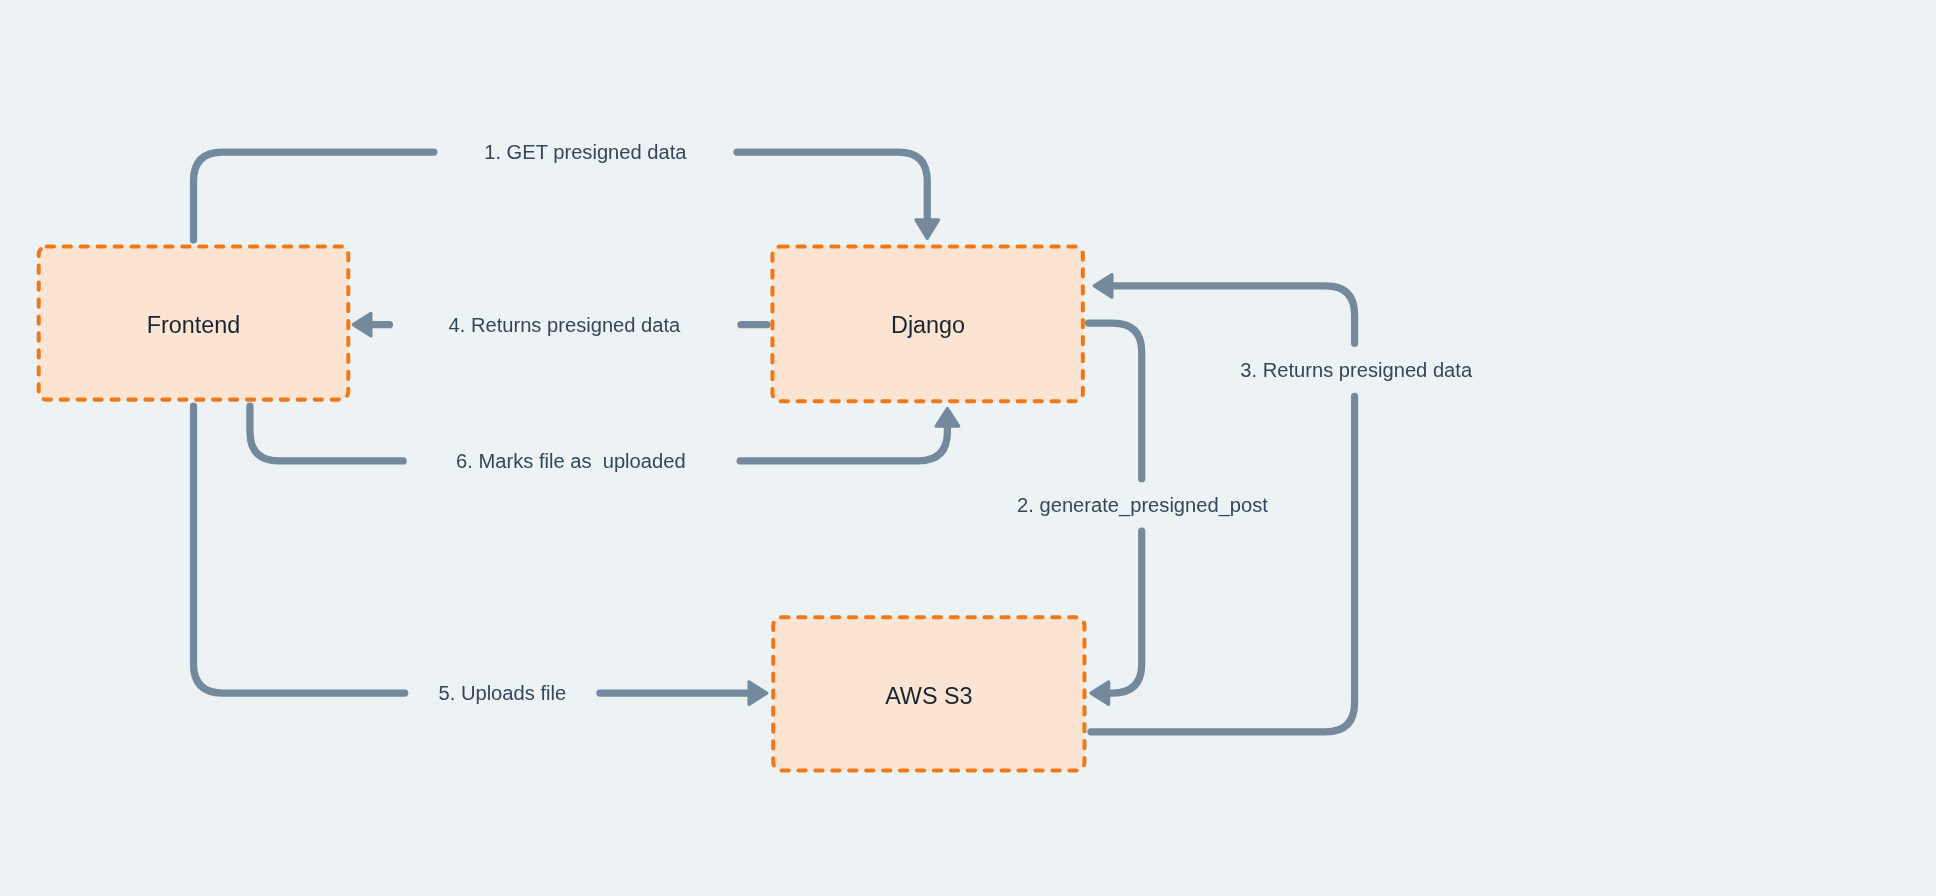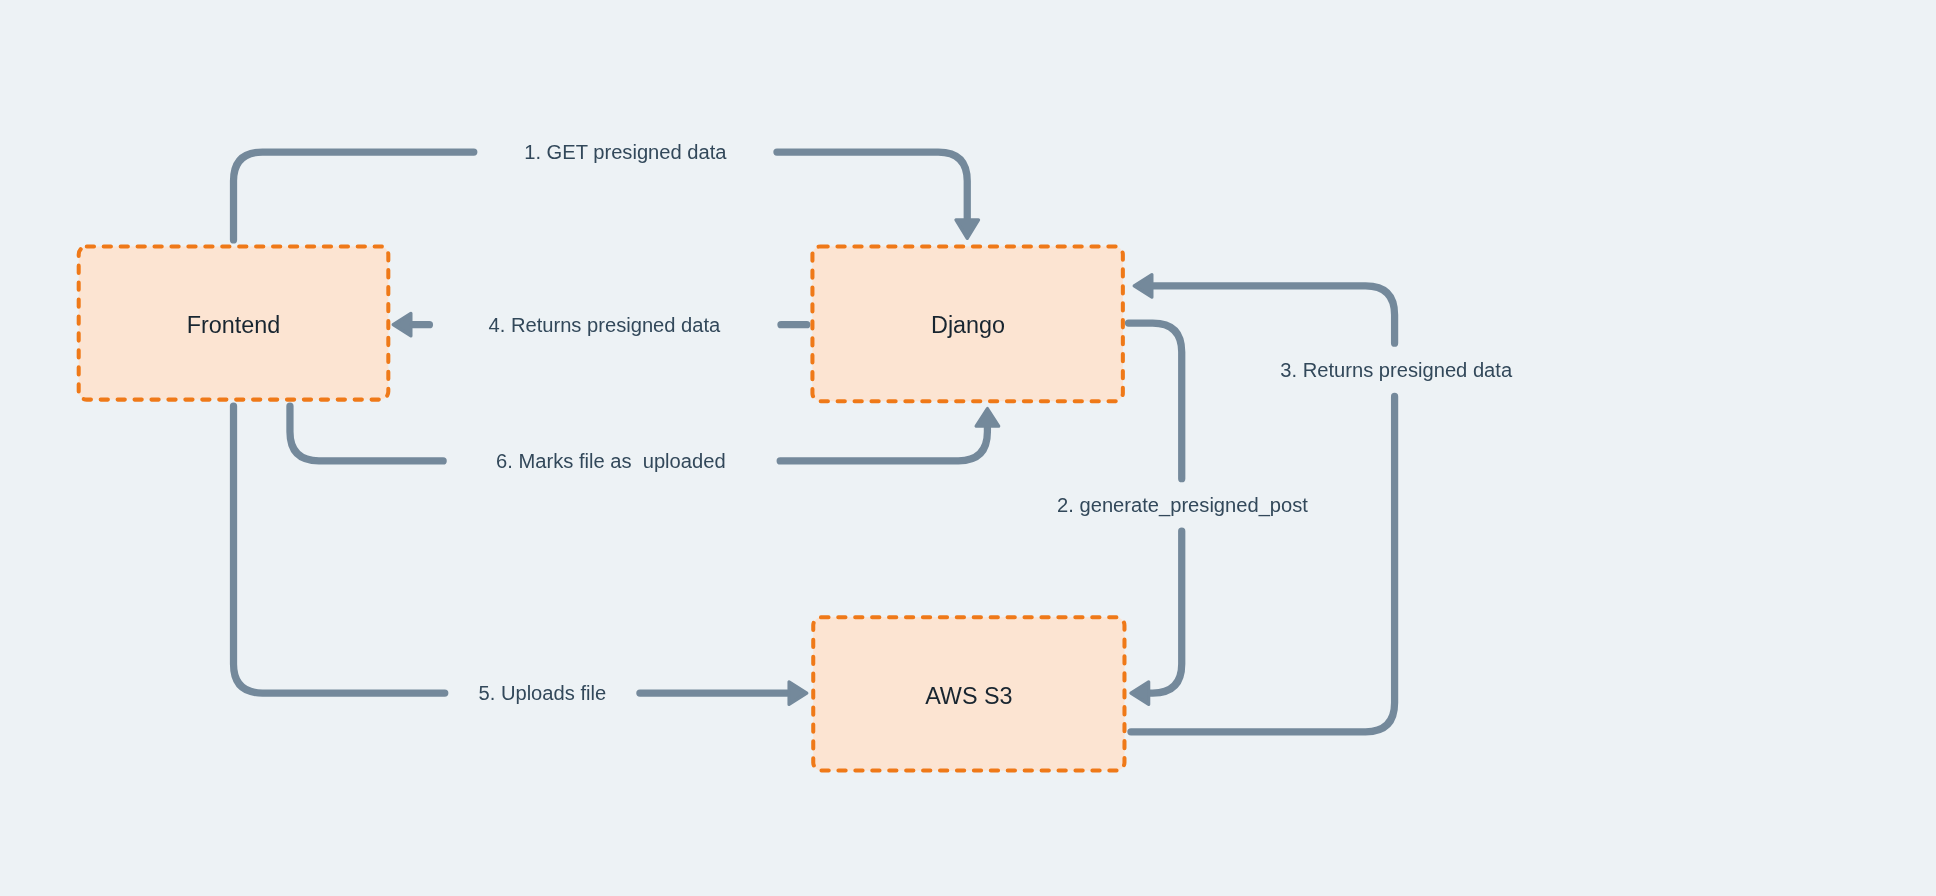--- a/index.html
+++ b/index.html
@@ -14,21 +14,20 @@
   body{
     background:var(--background);
     font-family:"Liberation Sans","DejaVu Sans",sans-serif;
   }
   .stage{
     position:relative;
     width:1561px;
     height:896px;
     background:var(--background);
     overflow:hidden;
-    padding-left:40px;
   }
   .stage svg{display:block;width:100%;height:100%;}
   .node-box{
     fill:var(--node-fill);
     stroke:var(--node-border);
     stroke-width:5;
     stroke-dasharray:9 12;
     stroke-linecap:round;
   }
   .node-label{

